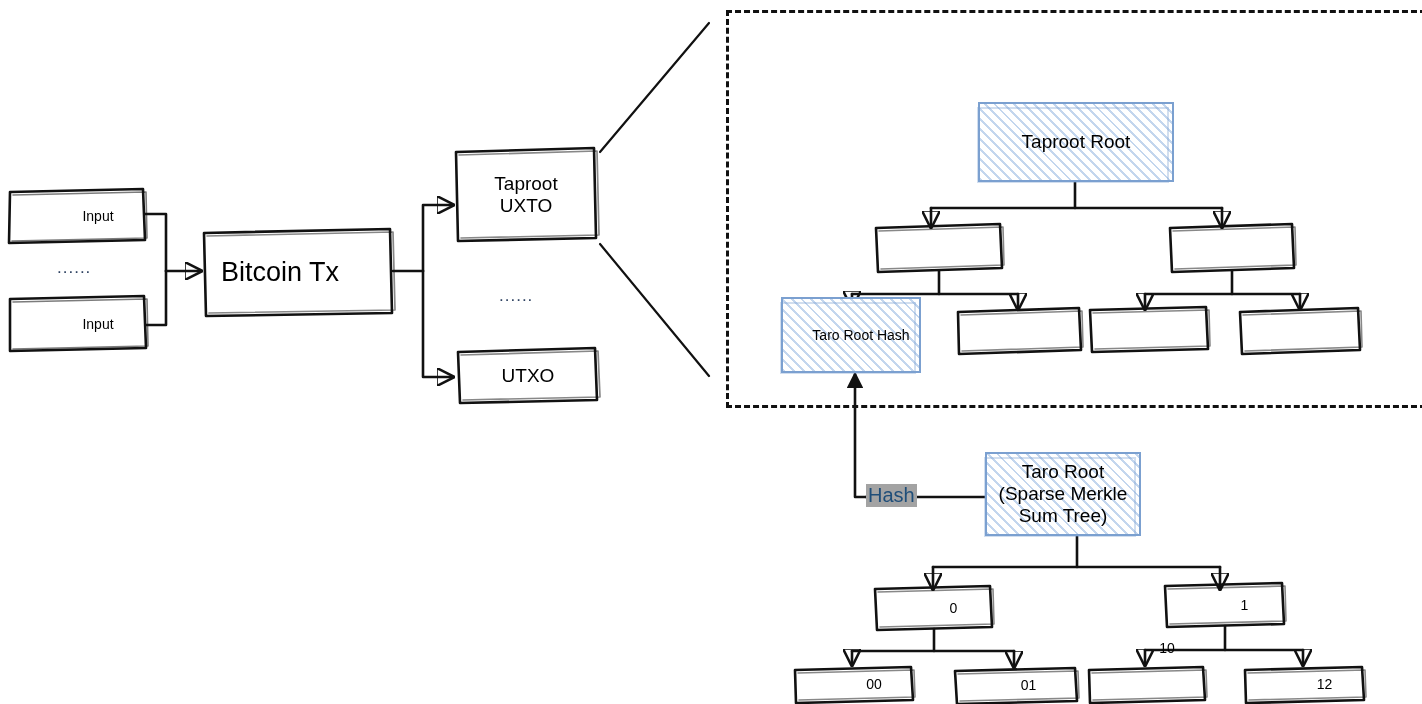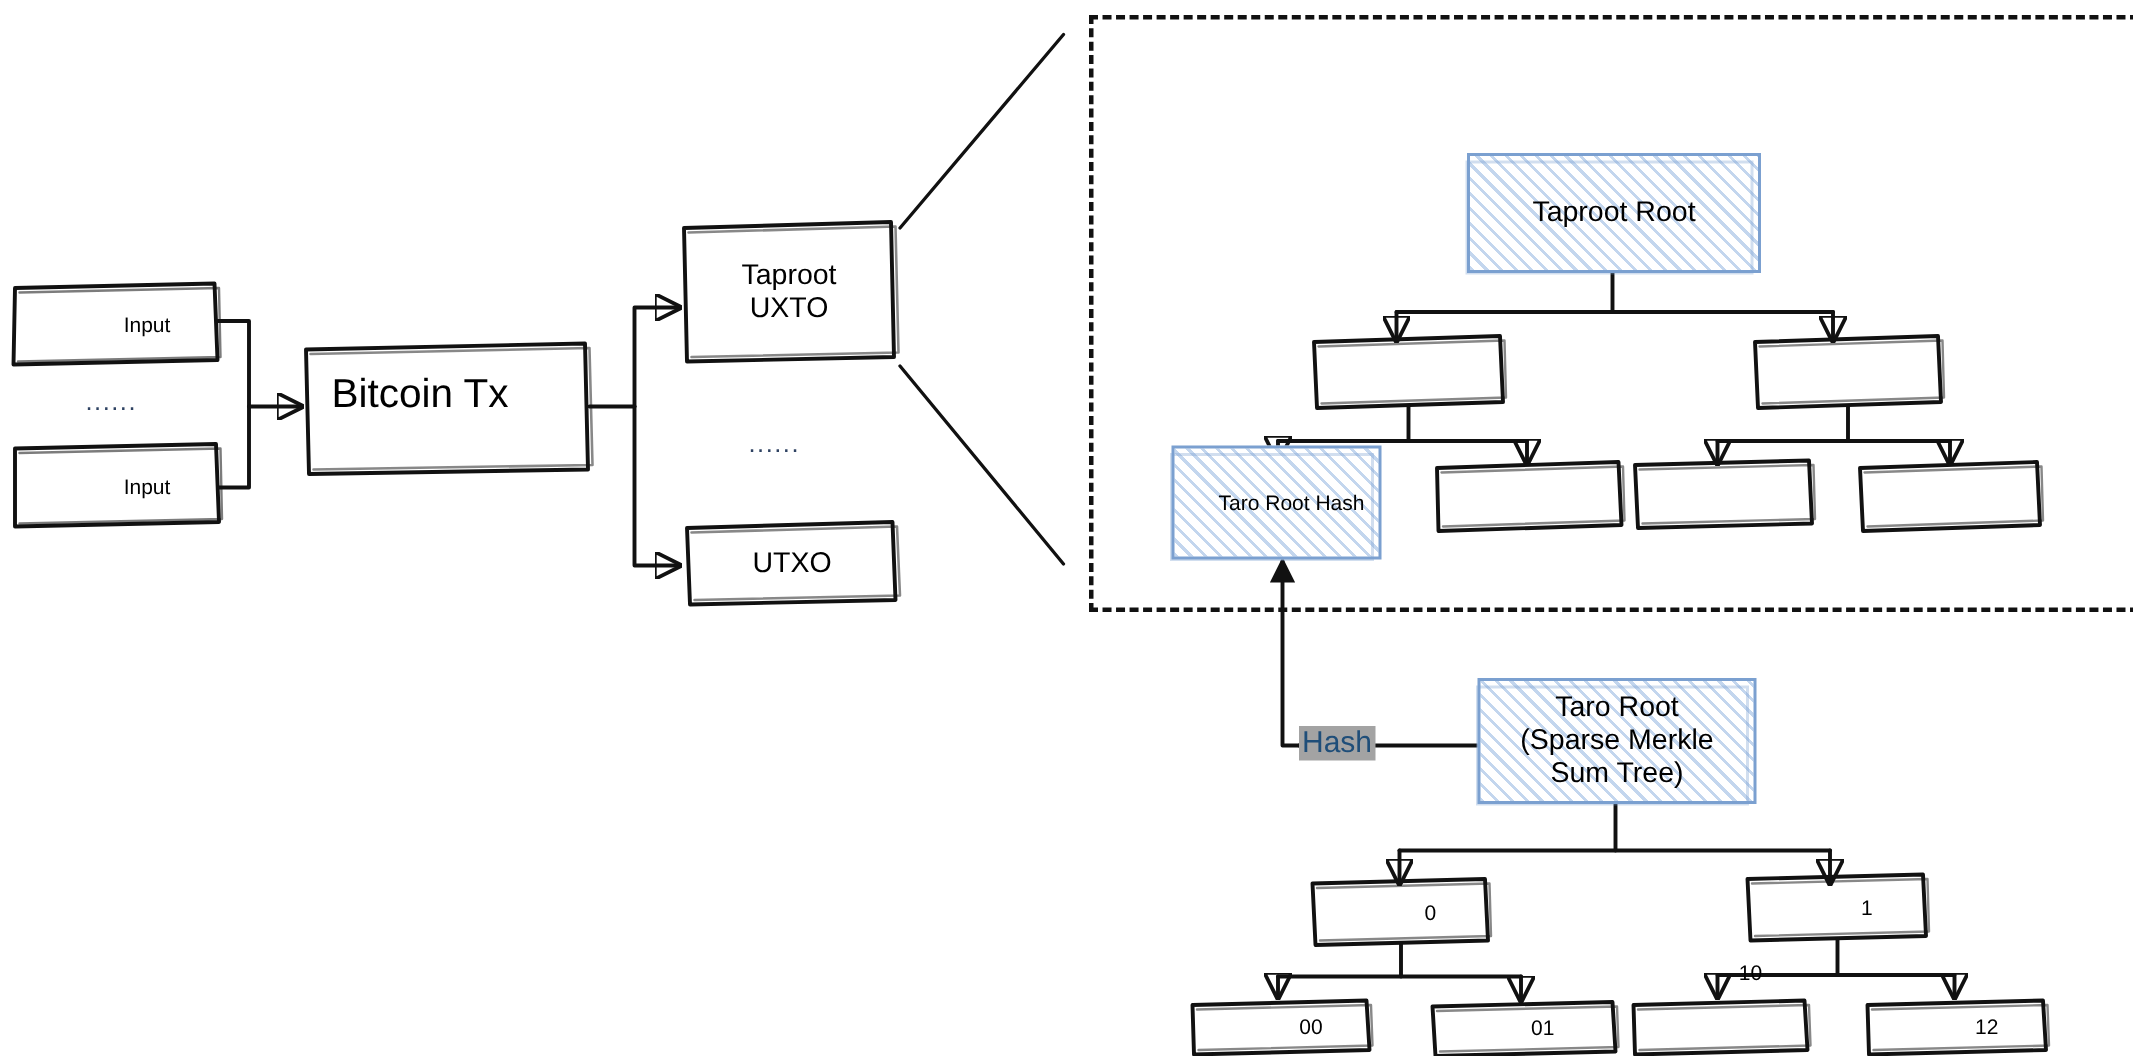--- a/index.html
+++ b/index.html
@@ -209,36 +209,36 @@
   </svg>
 
   <div class="dash-panel" style="left:726px; top:10px; width:700px; height:398px;"></div>
 
   <div class="lbl t-sm" style="left:10px; top:190px; width:136px; height:52px;">Input</div>
 
   <div class="dots" style="left:57px; top:258px;">......</div>
 
   <div class="lbl t-sm" style="left:10px; top:298px; width:136px; height:52px;">Input</div>
 
-  <div class="lbl t-lg" style="left:204px; top:221px; width:152px; height:84px;">Bitcoin Tx</div>
+  <div class="lbl t-lg" style="left:204px; top:231px; width:152px; height:84px;">Bitcoin Tx</div>
 
   <div class="lbl t-md" style="left:456px; top:150px; width:140px; height:90px;">Taproot
 UXTO</div>
 
   <div class="dots" style="left:499px; top:286px;">......</div>
 
   <div class="lbl t-md" style="left:458px; top:350px; width:140px; height:52px;">UTXO</div>
 
   <div class="hatch-box t-md" style="left:978px; top:102px; width:196px; height:80px;">Taproot Root</div>
 
   <div class="hatch-box t-sm" style="left:781px; top:297px; width:140px; height:76px;">Taro Root Hash</div>
 
   <div class="hash-label" style="left:866px; top:484px;">Hash</div>
 
-  <div class="hatch-box t-md" style="left:985px; top:452px; width:186px; height:84px;">Taro Root
+  <div class="hatch-box t-md" style="left:985px; top:452px; width:156px; height:84px;">Taro Root
 (Sparse Merkle
 Sum Tree)</div>
 
   <div class="lbl t-sm" style="left:876px; top:587px; width:115px; height:42px;">0</div>
   <div class="lbl t-sm" style="left:1166px; top:584px; width:117px; height:42px;">1</div>
 
   <div class="lbl t-sm" style="left:796px; top:668px; width:116px; height:33px;">00</div>
   <div class="lbl t-sm" style="left:956px; top:669px; width:105px; height:33px;">01</div>
   <div class="lbl t-sm" style="left:1090px; top:632px; width:114px; height:33px;border-radius:10px;">10</div>
   <div class="lbl t-sm" style="left:1246px; top:668px; width:117px; height:33px;">12</div>

